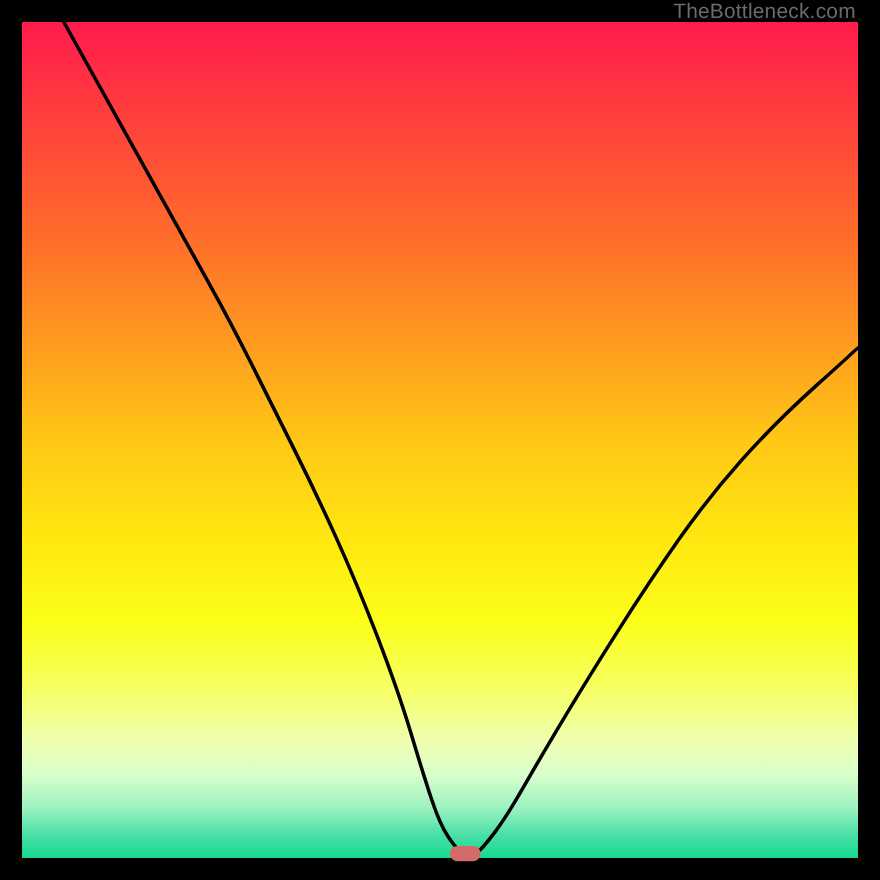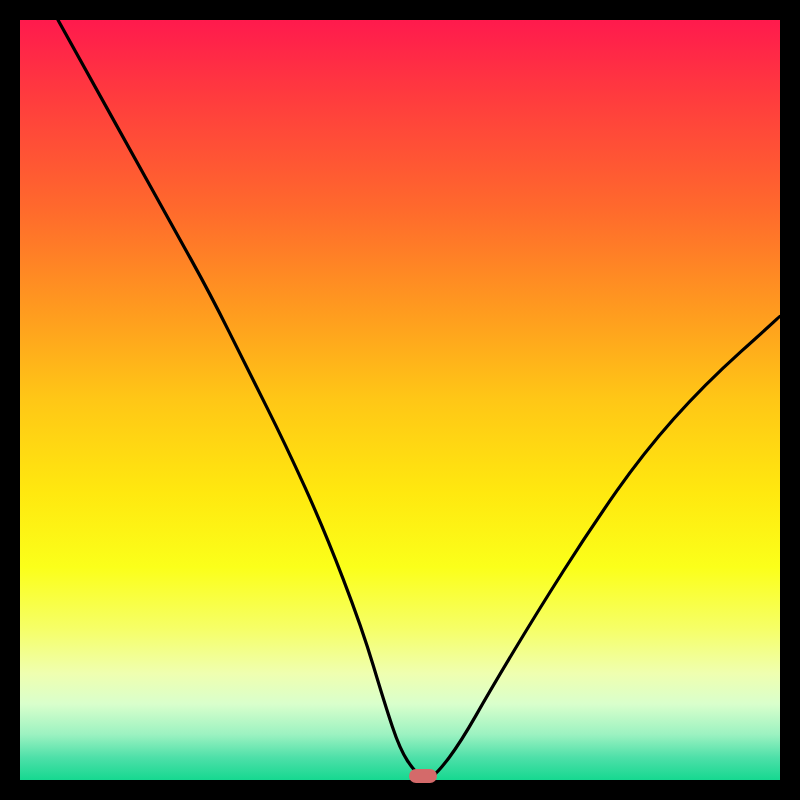--- a/index.html
+++ b/index.html
@@ -73,13 +73,14 @@
 
 <div class="frame">
   <div class="plot-area"></div>
 
   <svg class="curve" viewBox="0 0 760 760" preserveAspectRatio="none">
     <path id="curve-path" fill="none" stroke="#000000" stroke-width="3.2" stroke-linecap="round" stroke-linejoin="round" d="M 38.0 0.0 Q 76.0 68.4 95.0 102.6 Q 114.0 136.8 133.0 171.0 Q 152.0 205.2 171.0 239.4 Q 190.0 273.6 209.0 311.6 Q 228.0 349.6 247.0 387.6 Q 266.0 425.6 285.0 467.4 Q 304.0 509.2 323.0 558.6 Q 342.0 608.0 353.4 646.0 Q 364.8 684.0 372.4 706.8 Q 380.0 729.6 387.6 741.0 Q 395.2 752.4 400.9 756.2 Q 406.6 760.0 412.3 756.2 Q 418.0 752.4 429.4 737.2 Q 440.8 722.0 456.0 695.4 Q 471.2 668.8 494.0 630.8 Q 516.8 592.8 543.4 551.0 Q 570.0 509.2 596.6 471.2 Q 623.2 433.2 653.6 399.0 Q 684.0 364.8 722.0 330.6 T 760.0 296.4"></path>
   </svg>
 
   <div id="marker" class="marker" style="left: 408.8px; top: 769.2px; background: rgb(212, 106, 106);"></div>
 
+  <div class="watermark">TheBottleneck.com</div>
 </div>
 
 </body></html>

